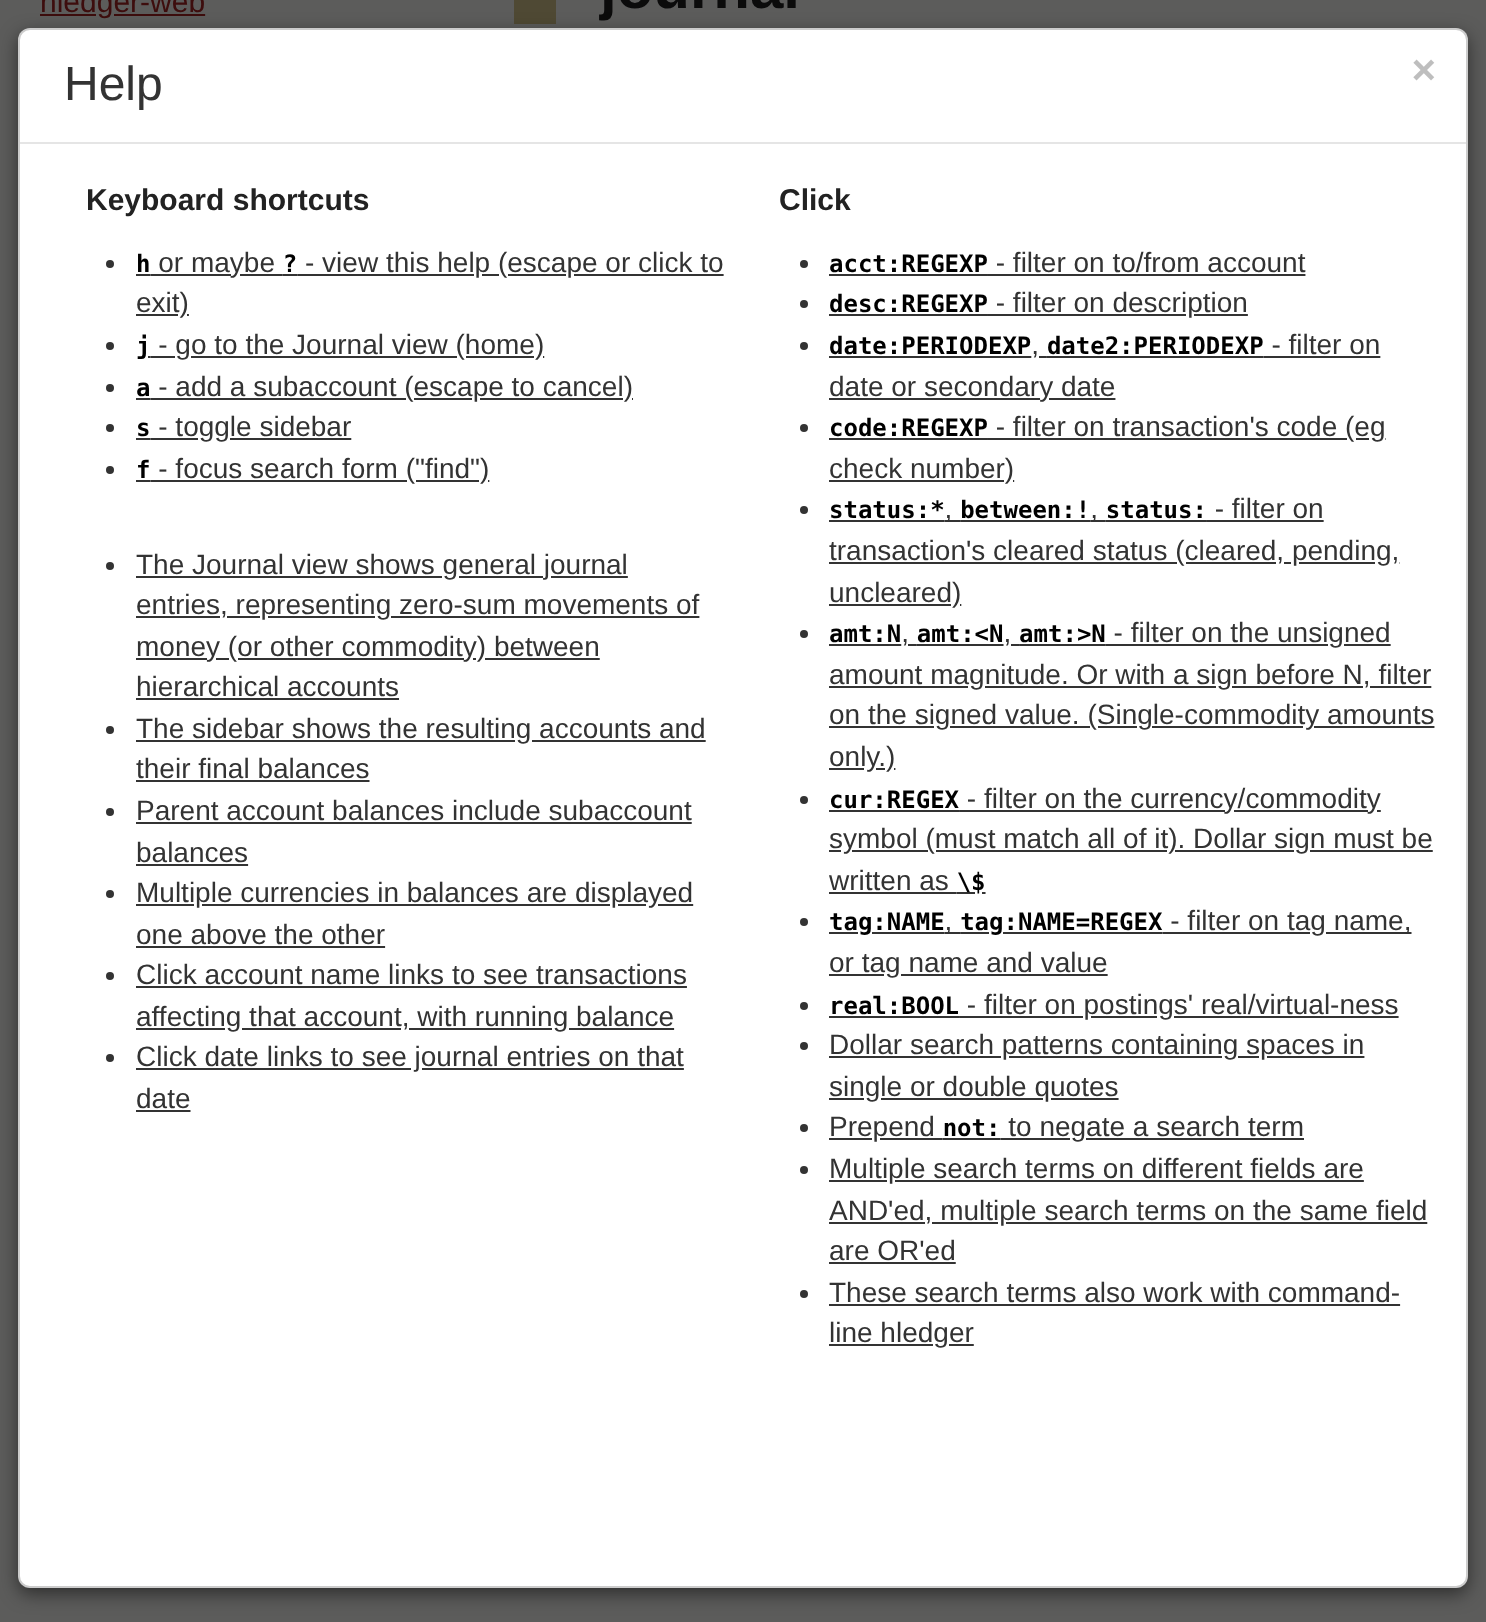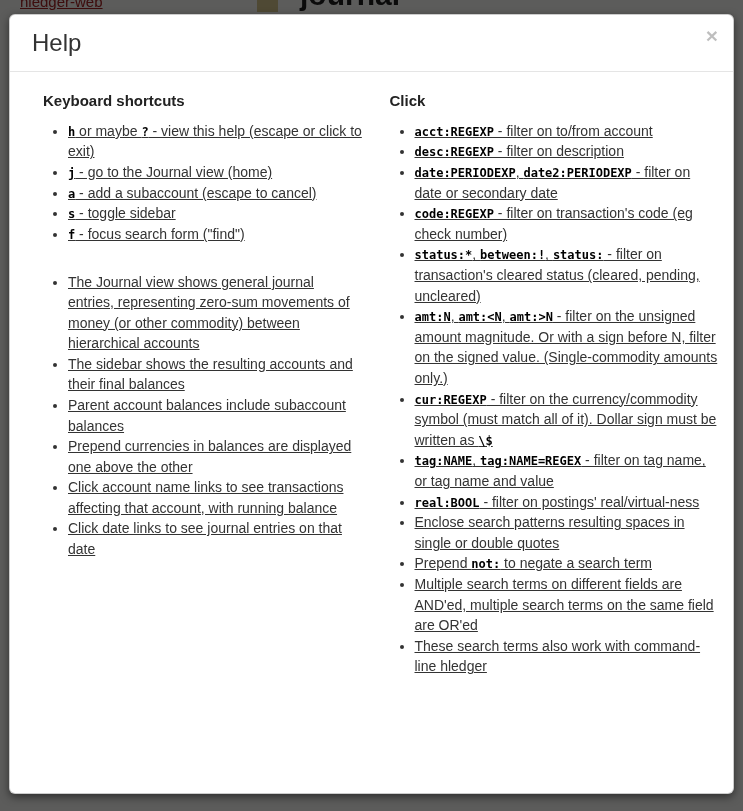--- a/index.html
+++ b/index.html
@@ -115,40 +115,40 @@
             <li><code>a</code><span> - add a subaccount (escape to cancel)</span></li>
             <li><code>s</code><span> - toggle sidebar</span></li>
             <li><code>f</code><span> - focus search form ("find")</span></li>
           </ul>
       </div>
       <div class="section">
         <ul class="help-list">
             <li><span>The Journal view shows general journal entries, representing zero-sum movements of money (or other commodity) between hierarchical accounts</span></li>
             <li><span>The sidebar shows the resulting accounts and their final balances</span></li>
             <li><span>Parent account balances include subaccount balances</span></li>
-            <li><span>Prepend currencies in balances are displayed one above the other</span></li>
+            <li><span>Multiple currencies in balances are displayed one above the other</span></li>
             <li><span>Click account name links to see transactions affecting that account, with running balance</span></li>
             <li><span>Click date links to see journal entries on that date</span></li>
           </ul>
       </div>
     </div>
     <div class="col col-right">
       <div class="section">
         <div class="section-heading">Click</div>
         <ul class="help-list">
             <li><code>acct:REGEXP</code><span> - filter on to/from account</span></li>
             <li><code>desc:REGEXP</code><span> - filter on description</span></li>
             <li><code>date:PERIODEXP</code><span>, </span><code>date2:PERIODEXP</code><span> - filter on date or secondary date</span></li>
             <li><code>code:REGEXP</code><span> - filter on transaction's code (eg check number)</span></li>
             <li><code>status:*</code><span>, </span><code>between:!</code><span>, </span><code>status:</code><span> - filter on transaction's cleared status (cleared, pending, uncleared)</span></li>
             <li><code>amt:N</code><span>, </span><code>amt:&lt;N</code><span>, </span><code>amt:&gt;N</code><span> - filter on the unsigned amount magnitude. Or with a sign before N, filter on the signed value. (Single-commodity amounts only.)</span></li>
-            <li><code>cur:REGEXP</code><span> - filter on the currency/commodity symbol (must match all of it). Dollar sign must be written as </span><code>\$</code></li>
+            <li><code>cur:REGEX</code><span> - filter on the currency/commodity symbol (must match all of it). Dollar sign must be written as </span><code>\$</code></li>
             <li><code>tag:NAME</code><span>, </span><code>tag:NAME=REGEX</code><span> - filter on tag name, or tag name and value</span></li>
             <li><code>real:BOOL</code><span> - filter on postings' real/virtual-ness</span></li>
-            <li><span>Enclose search patterns resulting spaces in single or double quotes</span></li>
+            <li><span>Dollar search patterns containing spaces in single or double quotes</span></li>
             <li><span>Prepend </span><code>not:</code><span> to negate a search term</span></li>
             <li><span>Multiple search terms on different fields are AND'ed, multiple search terms on the same field are OR'ed</span></li>
             <li><span>These search terms also work with command-line hledger</span></li>
           </ul>
       </div>
     </div>
   </div>
 </div>
 
 </body></html>

